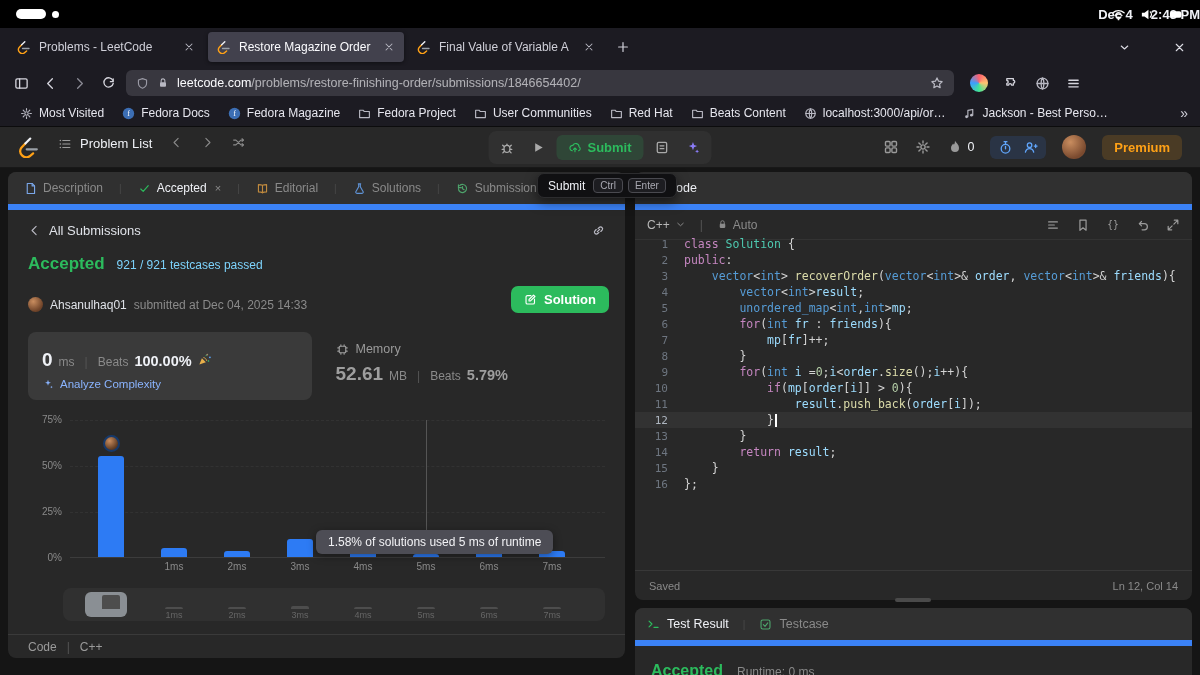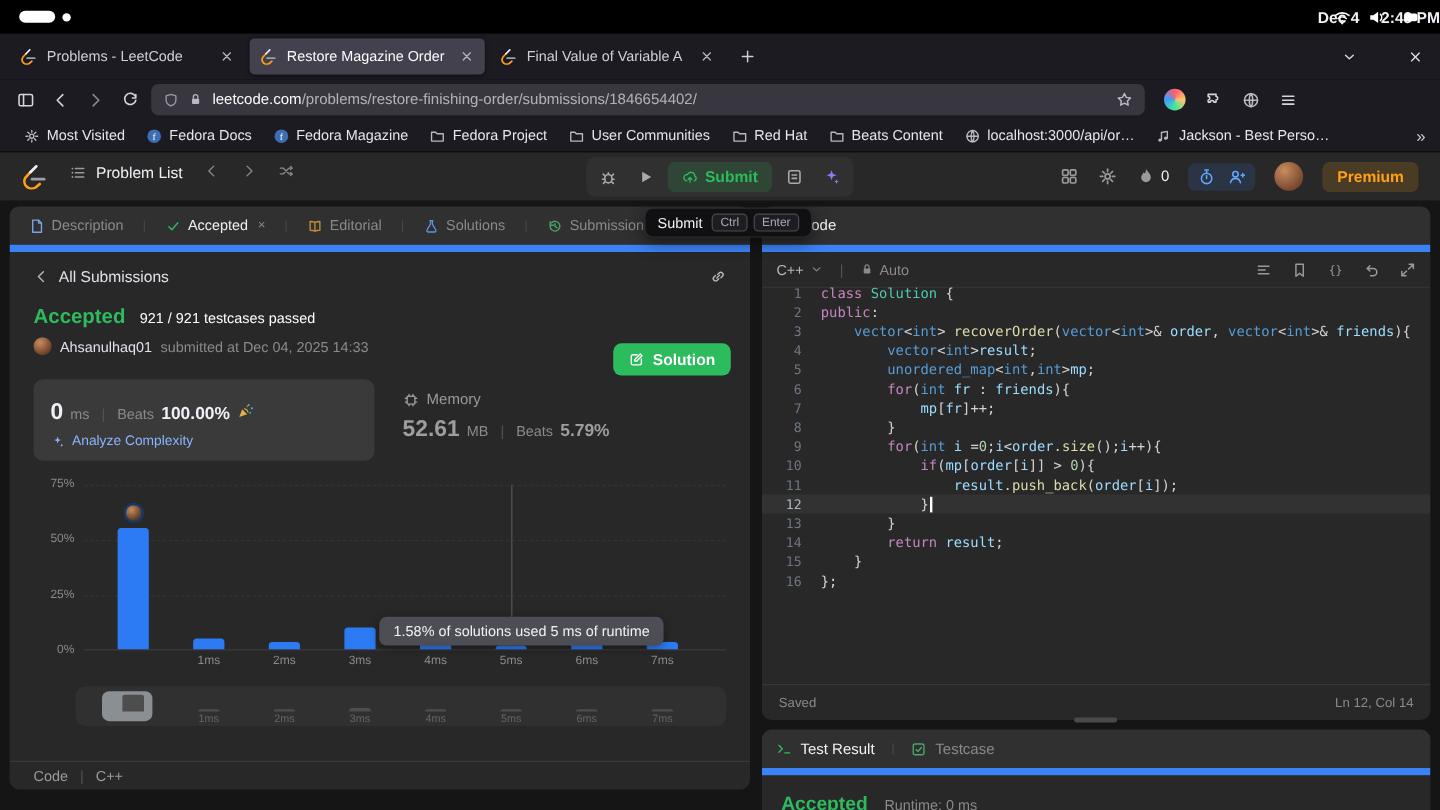--- a/index.html
+++ b/index.html
@@ -70,22 +70,22 @@
 .ptab .pclose{color:#8a8a8a;font-size:11px;margin-left:2px}
 .psep{color:#4a4a4a;font-size:10px;margin:0 4px}
 .ic-file{color:#7aa6e8}.ic-check{color:#2cbb5d}.ic-book{color:#c08a3e}.ic-flask{color:#5f93d6}.ic-history{color:#4da36b}
 
 .lbody{position:relative;padding:10px 20px 0;height:436px}
 .subrow{display:flex;align-items:center;justify-content:space-between;height:20px;color:#dfe2e8;font-size:13px}
 .subrow .back{display:flex;align-items:center;gap:8px}
 .subrow .i{color:#b9b9c3;font-size:13px}
 .headrow{display:flex;align-items:baseline;gap:12px;margin-top:14px}
 .status-accepted{color:#2cbb5d;font-size:17px;font-weight:700}
-.testcases{color:#ffffff;font-size:12px}
-.metarow{display:flex;align-items:center;gap:7px;margin-top:7px;font-size:12px}
+.testcases{color:#7dd3fc;font-size:12px}
+.metarow{display:flex;align-items:center;gap:7px;margin-top:23px;font-size:12px}
 .mini-avatar{width:15px;height:15px;border-radius:50%;background:radial-gradient(circle at 35% 30%,#c98d5f,#6d4228 70%)}
 .author{color:#dfe2e8}
 .submitted{color:#8a8a8a}
 .solutionbtn{position:absolute;right:16px;top:76px;display:flex;align-items:center;gap:7px;background:#2cbb5d;color:#fff;font-size:13px;font-weight:700;border-radius:7px;padding:6px 13px}
 .statgrid{display:grid;grid-template-columns:1fr 1fr;gap:10px;margin-top:20px}
 .statcard{border-radius:8px;padding:10px 14px}
 .statcard.sel{background:#3a3a3a}
 .stathead{display:flex;align-items:center;justify-content:space-between;font-size:12.5px}
 .stathead .lab{display:flex;align-items:center;gap:7px}
 .sel .lab{color:#eff1f6}

